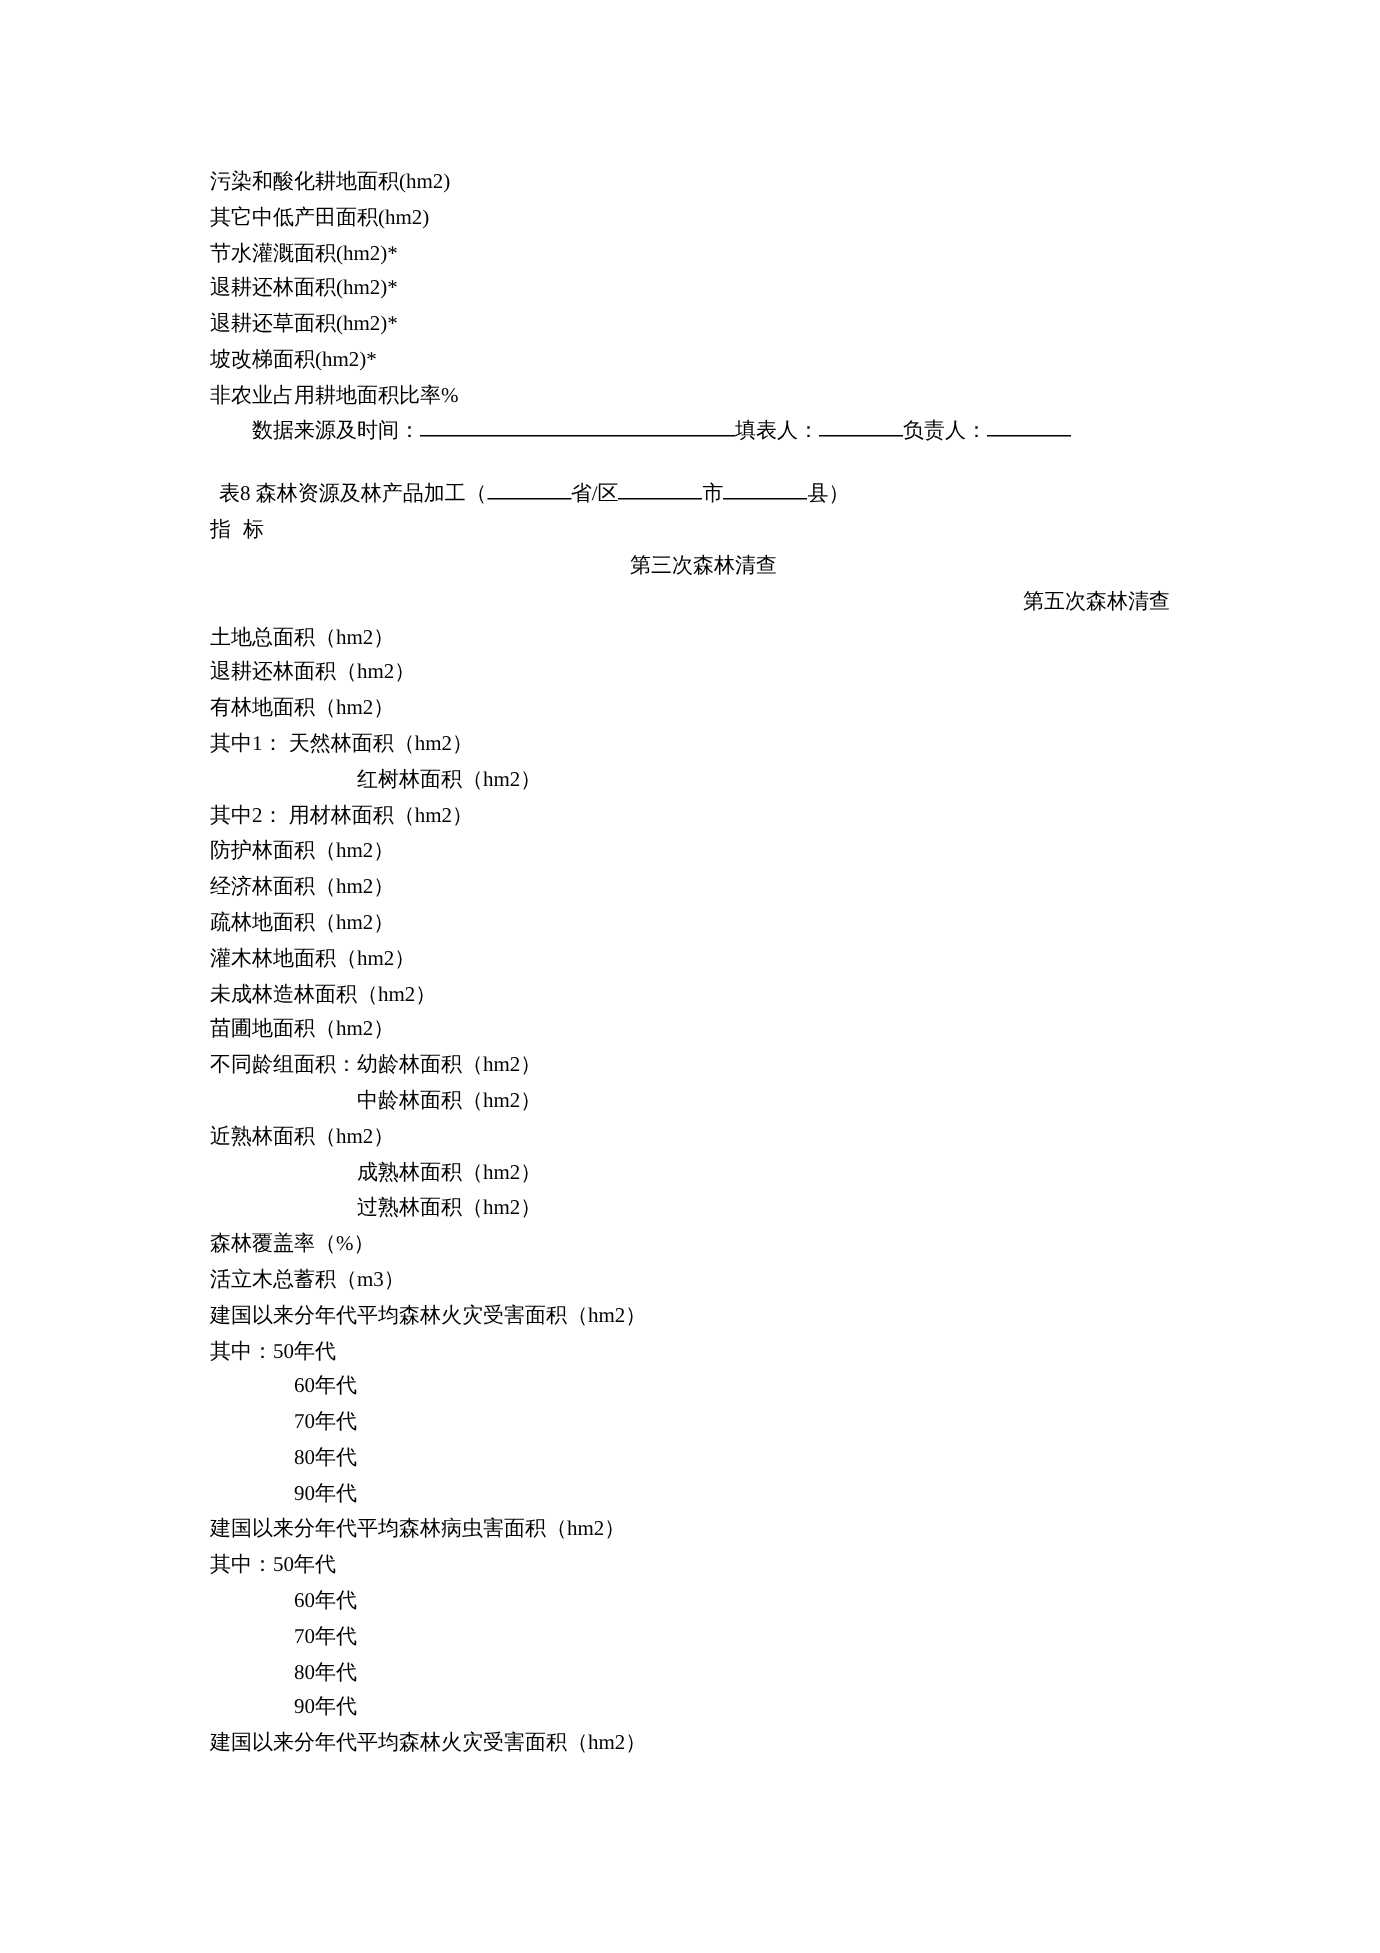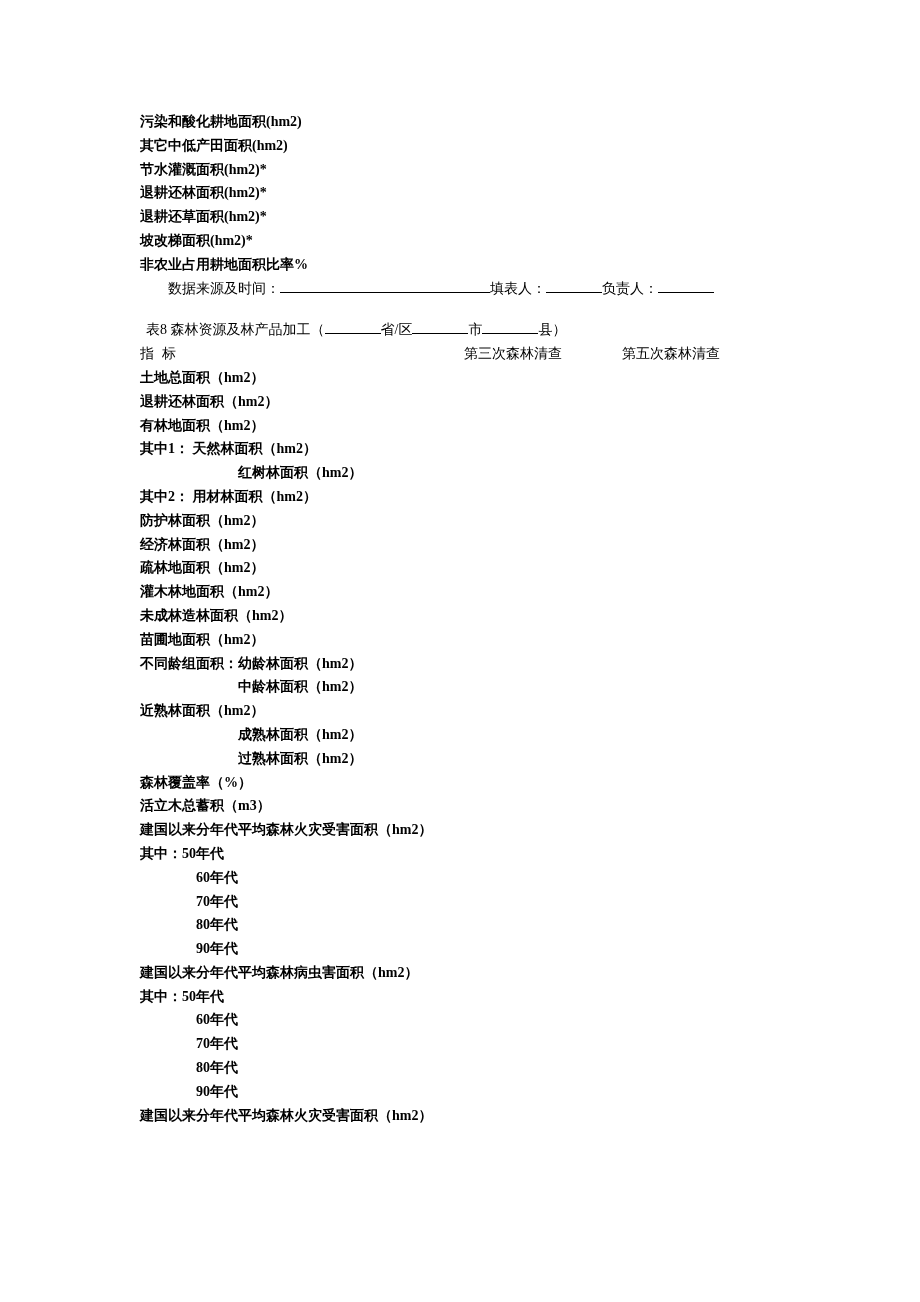--- a/index.html
+++ b/index.html
@@ -8,31 +8,31 @@
       color: #000;
       background: #fff;
       margin: 0;
       padding: 110px 140px 60px 140px;
       line-height: 1.7;
       width: 920px;
       box-sizing: border-box;
     }
     .row {
       white-space: nowrap;
-      font-weight: bold;
     }
     .indent2 {
       padding-left: 56px;
     }
     .indent4 {
       padding-left: 98px;
     }
     .source-line {
       padding-left: 28px;
       white-space: nowrap;
+      font-family: Liberation Mono, monospace;
     }
     .blank-long {
       display: inline-block;
       border-bottom: 1px solid #000;
       width: 210px;
       vertical-align: baseline;
     }
     .blank-med {
       display: inline-block;
       border-bottom: 1px solid #000;
@@ -47,31 +47,32 @@
     }
     .section-gap {
       height: 18px;
     }
     .table-title {
       font-weight: normal;
       padding-left: 6px;
     }
     .header-row {
       display: flex;
-      flex-direction: row;
+      flex-direction: column;
     }
     .header-label {
       flex: 0 0 auto;
       letter-spacing: 8px;
     }
     .header-col1 {
       margin-left: 280px;
     }
     .header-col2 {
       margin-left: 60px;
+      text-align: right;
     }
   </style>
 </head>
 <body>
 
 <div>
   <div class="row">污染和酸化耕地面积(hm2)</div>
   <div class="row">其它中低产田面积(hm2)</div>
   <div class="row">节水灌溉面积(hm2)*</div>
   <div class="row">退耕还林面积(hm2)*</div>

